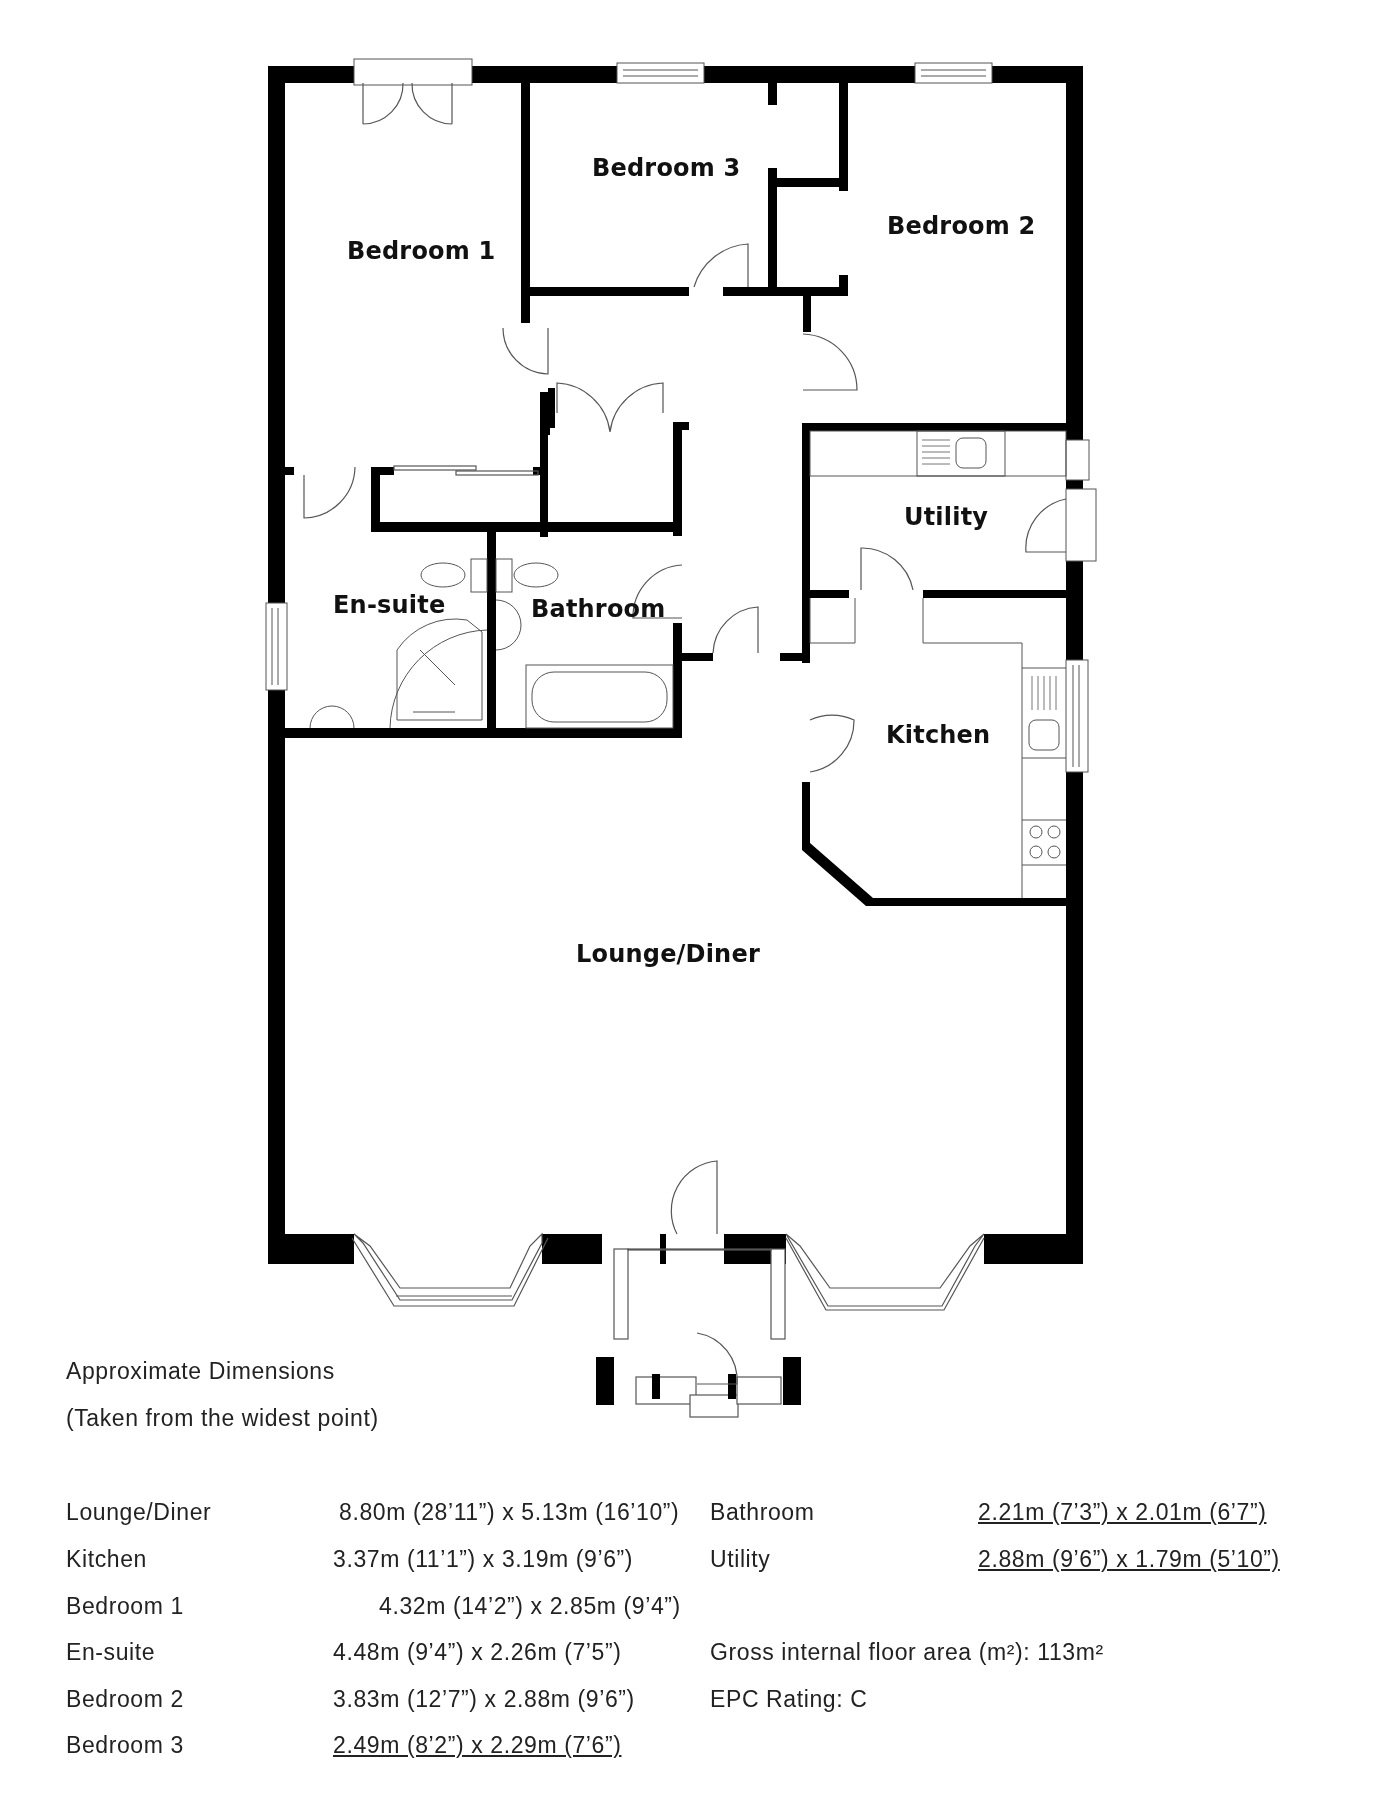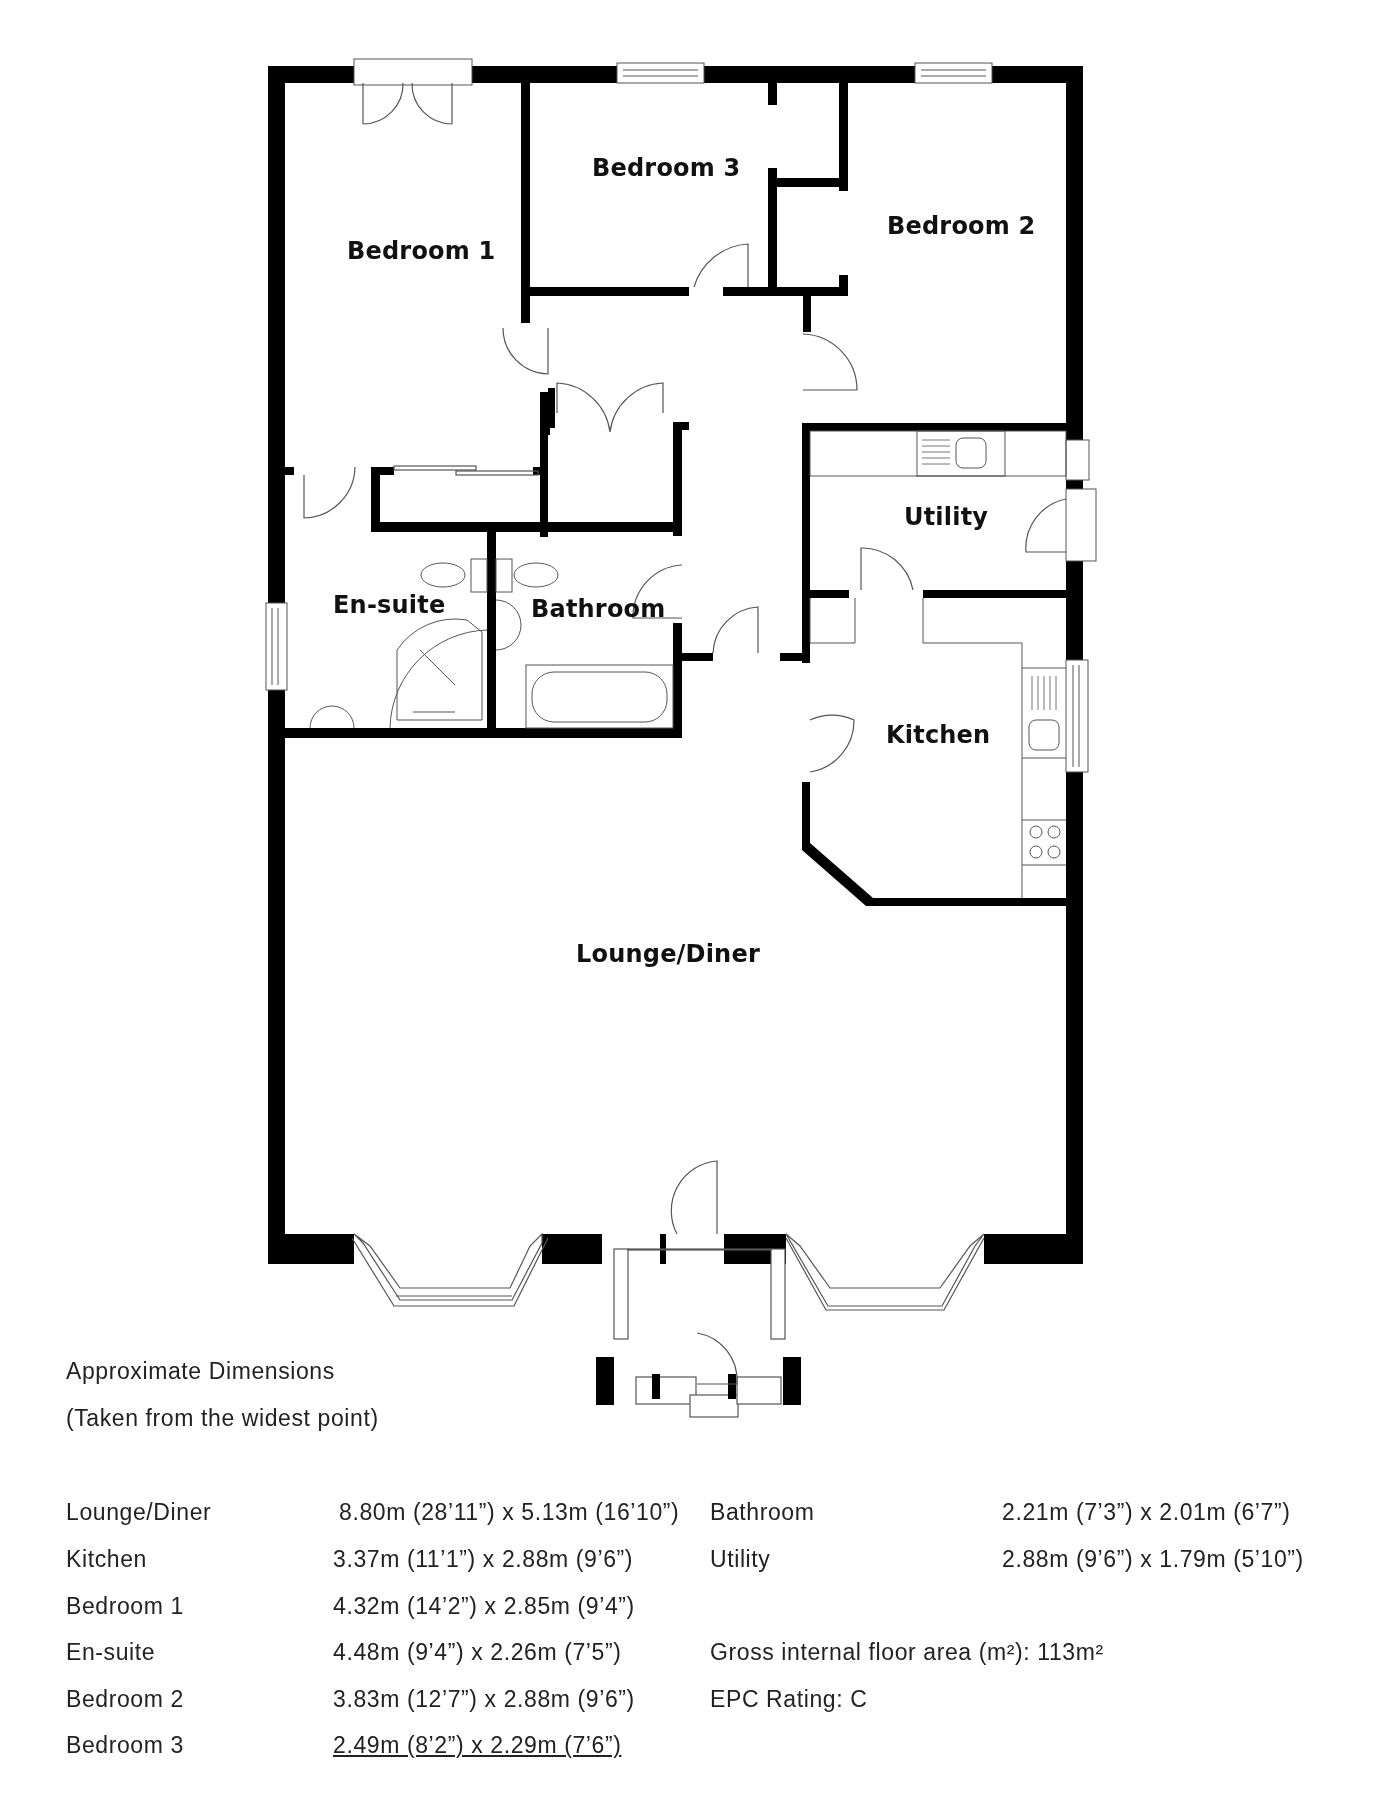--- a/index.html
+++ b/index.html
@@ -6,21 +6,21 @@
   body { width: 1380px; height: 1800px; position: relative; overflow: hidden; font-family: "DejaVu Sans", sans-serif; color: #111111; }
   #plan { position: absolute; left: 0; top: 0; width: 1380px; height: 1440px; }
   .room-label { position: absolute; font-family: "DejaVu Sans", sans-serif; font-weight: bold; font-size: 24px; color: #111111; white-space: nowrap; letter-spacing: 0.2px; }
   .dims { position: absolute; left: 0; top: 0; width: 1380px; height: 1800px; pointer-events: none; }
   .dims * { pointer-events: auto; }
   .note { position: absolute; left: 66px; font-family: "Liberation Sans", sans-serif; font-size: 23px; color: #222222; letter-spacing: 0.6px; }
   .row { position: absolute; font-family: "Liberation Sans", sans-serif; font-size: 23px; color: #222222; letter-spacing: 0.6px; white-space: nowrap; }
   .c1 { left: 66px; }
   .c2 { left: 333px; }
   .c3 { left: 710px; }
-  .c4 { left: 1002px; }
+  .c4 { left: 978px; text-decoration: underline; }
 </style>
 </head>
 <body>
 
 <svg id="plan" viewBox="0 0 1380 1440" xmlns="http://www.w3.org/2000/svg">
   <g fill="#000" stroke="none">
 
     <rect x="268" y="66" width="815" height="17"></rect>
 
     <rect x="268" y="66" width="17" height="1198"></rect>
@@ -214,23 +214,23 @@
 </div>
 
 <div class="dims">
   <div class="note" style="top:1358px;text-align:right;">Approximate Dimensions</div>
   <div class="note" style="top:1405px;">(Taken from the widest point)</div>
 
   <div>
     <div class="row c1" style="top:1499px;">Lounge/Diner</div>
     <div class="row c2" style="top:1499px;margin-left:6px;">8.80m (28’11”) x 5.13m (16’10”)</div>
     <div class="row c1" style="top:1546px;">Kitchen</div>
-    <div class="row c2" style="top:1546px;">3.37m (11’1”) x 2.88m (9’6”)</div>
+    <div class="row c2" style="top:1546px;">3.37m (11’1”) x 3.19m (9’6”)</div>
     <div class="row c1" style="top:1593px;">Bedroom 1</div>
-    <div class="row c2" style="top:1593px;">4.32m (14’2”) x 2.85m (9’4”)</div>
+    <div class="row c2" style="top:1593px;margin-left:46px;">4.32m (14’2”) x 2.85m (9’4”)</div>
     <div class="row c1" style="top:1639px;">En-suite</div>
     <div class="row c2" style="top:1639px;">4.48m (9’4”) x 2.26m (7’5”)</div>
     <div class="row c1" style="top:1686px;">Bedroom 2</div>
     <div class="row c2" style="top:1686px;">3.83m (12’7”) x 2.88m (9’6”)</div>
     <div class="row c1" style="top:1732px;">Bedroom 3</div>
     <div class="row c2" style="top:1732px;text-decoration:underline;">2.49m (8’2”) x 2.29m (7’6”)</div>
   </div>
 
   <div>
     <div class="row c3" style="top:1499px;">Bathroom</div>

